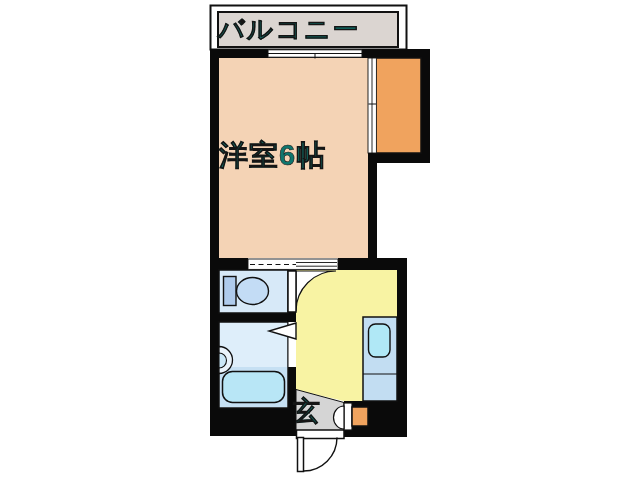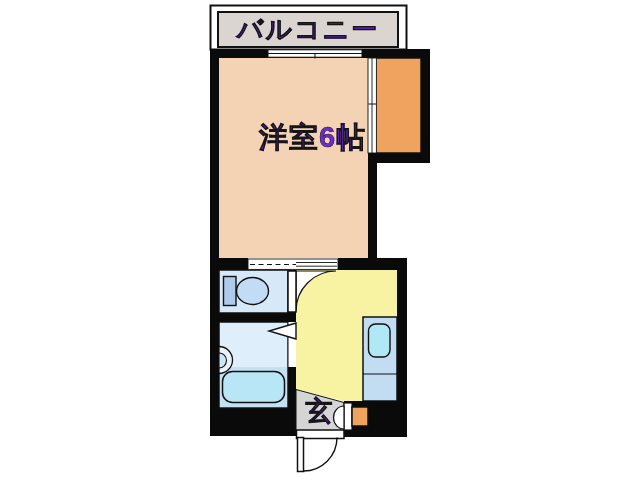--- a/index.html
+++ b/index.html
@@ -2,26 +2,26 @@
 <html><head>
 <meta charset="utf-8">
 <style>
   html,body{margin:0;padding:0;background:#fff;}
   #stage{
     position:relative;width:640px;height:480px;background:#ffffff;overflow:hidden;
     font-family:"Liberation Sans","DejaVu Sans",sans-serif;
   }
   #plan-svg{position:absolute;left:0;top:0;width:640px;height:480px;}
   .room-label{
-    position:absolute;text-align:center;color:#6d28d9;font-weight:900;
+    position:absolute;text-align:left;color:#0f766e;font-weight:900;
     -webkit-text-stroke:0.6px #151515;
     white-space:nowrap;pointer-events:none;
   }
   #balcony-label{left:218px;top:12px;width:180px;height:35px;line-height:35px;font-size:26px;letter-spacing:2px;}
-  #main-room-label{left:219px;top:119px;width:169px;height:36px;line-height:36px;font-size:29px;letter-spacing:1px;padding-left:9px;}
+  #main-room-label{left:219px;top:137px;width:169px;height:36px;line-height:36px;font-size:29px;letter-spacing:1px;}
   #genkan-label{left:293px;top:395px;width:52px;height:32px;line-height:32px;font-size:27px;}
 </style>
 </head>
 <body>
 
 <div id="stage">
   <svg id="plan-svg" viewBox="0 0 640 480">
 
     <rect x="210.5" y="5.5" width="196" height="44" fill="#ffffff" stroke="#111111" stroke-width="2"></rect>
     <rect x="218" y="12" width="180" height="35" stroke="#111111" stroke-width="2" fill="#dbd5d1"></rect>

